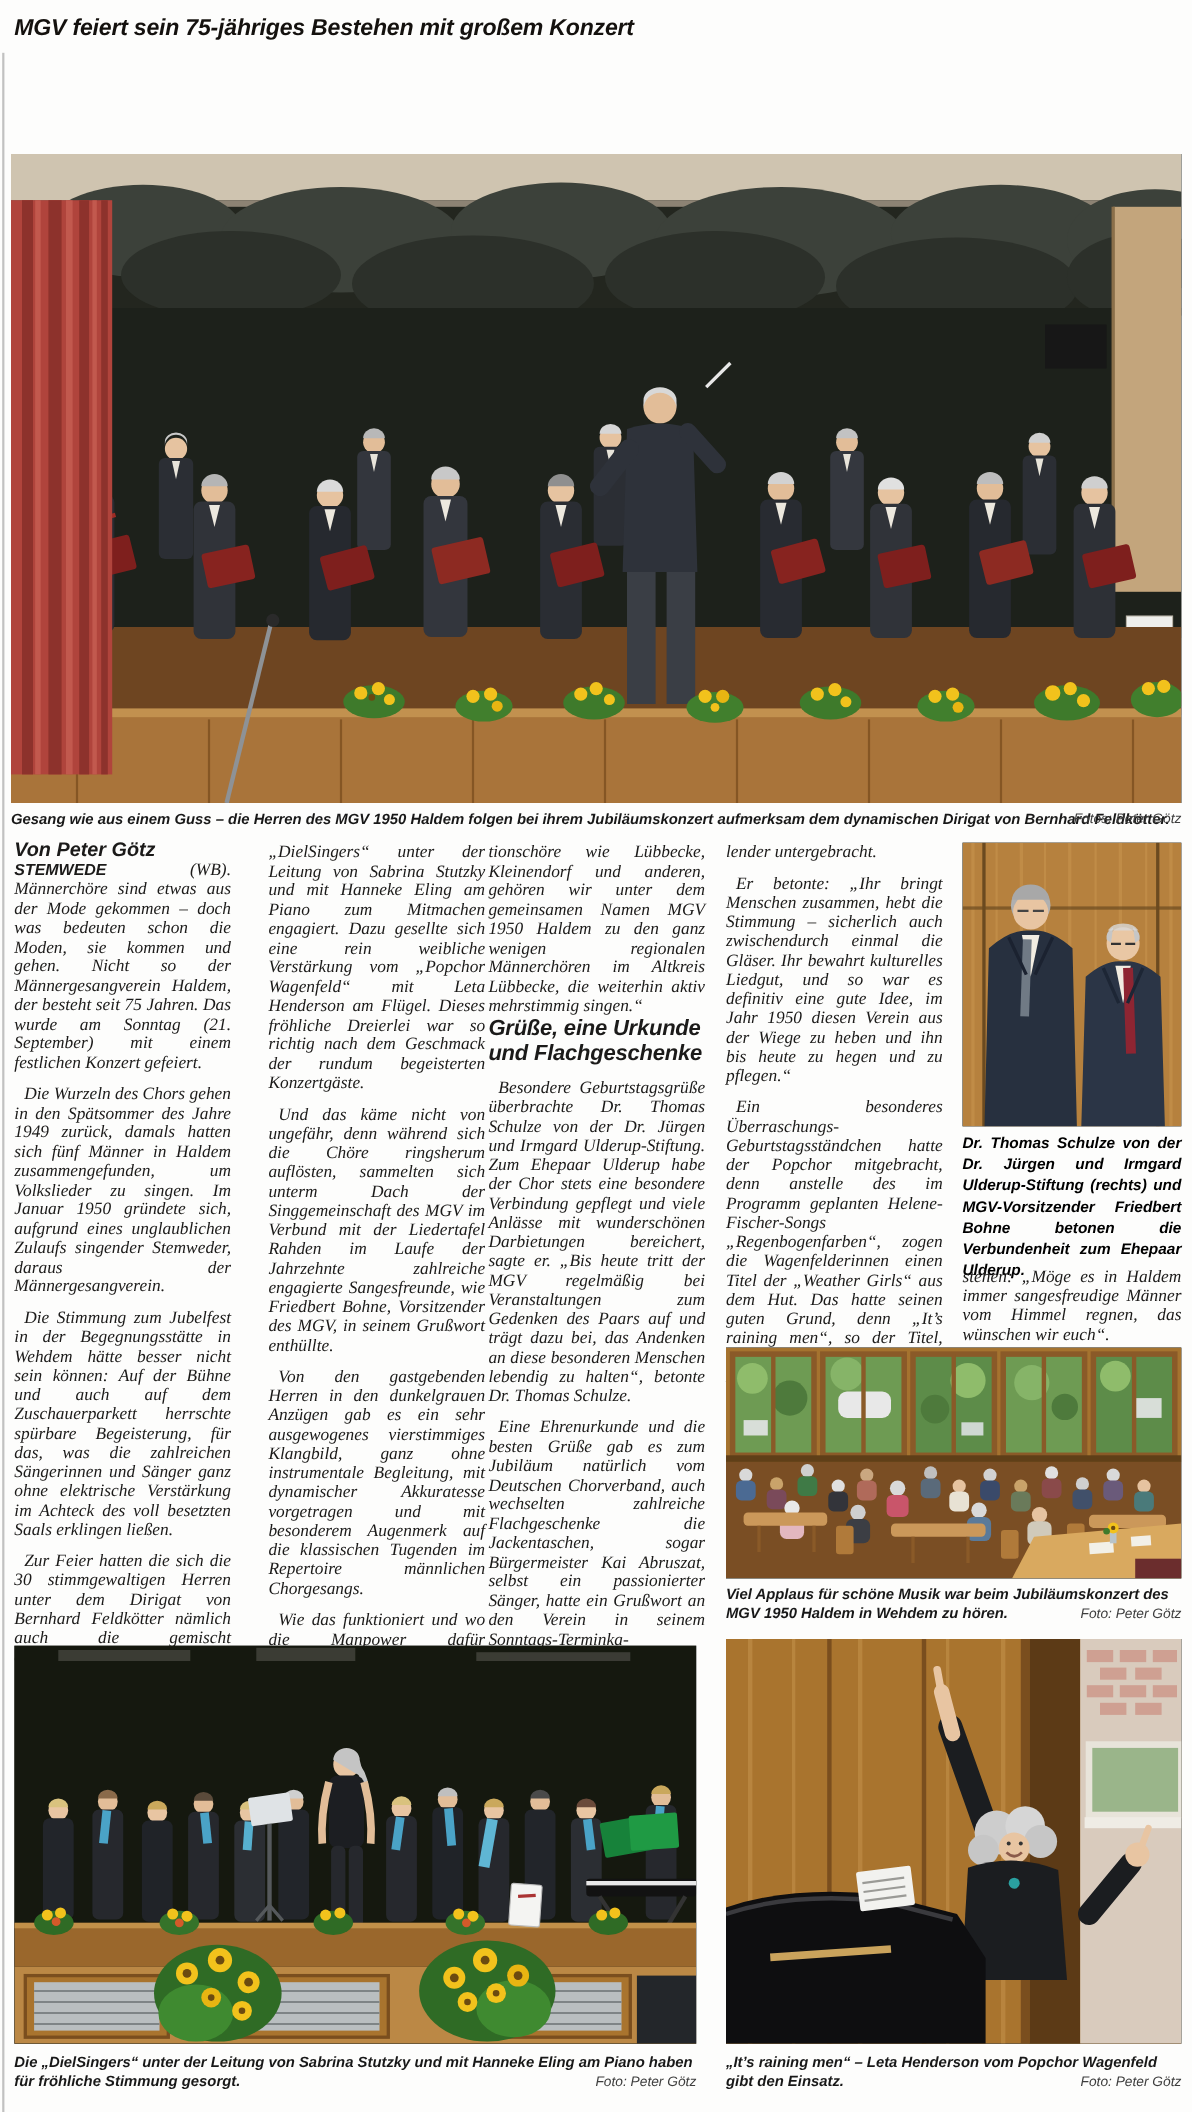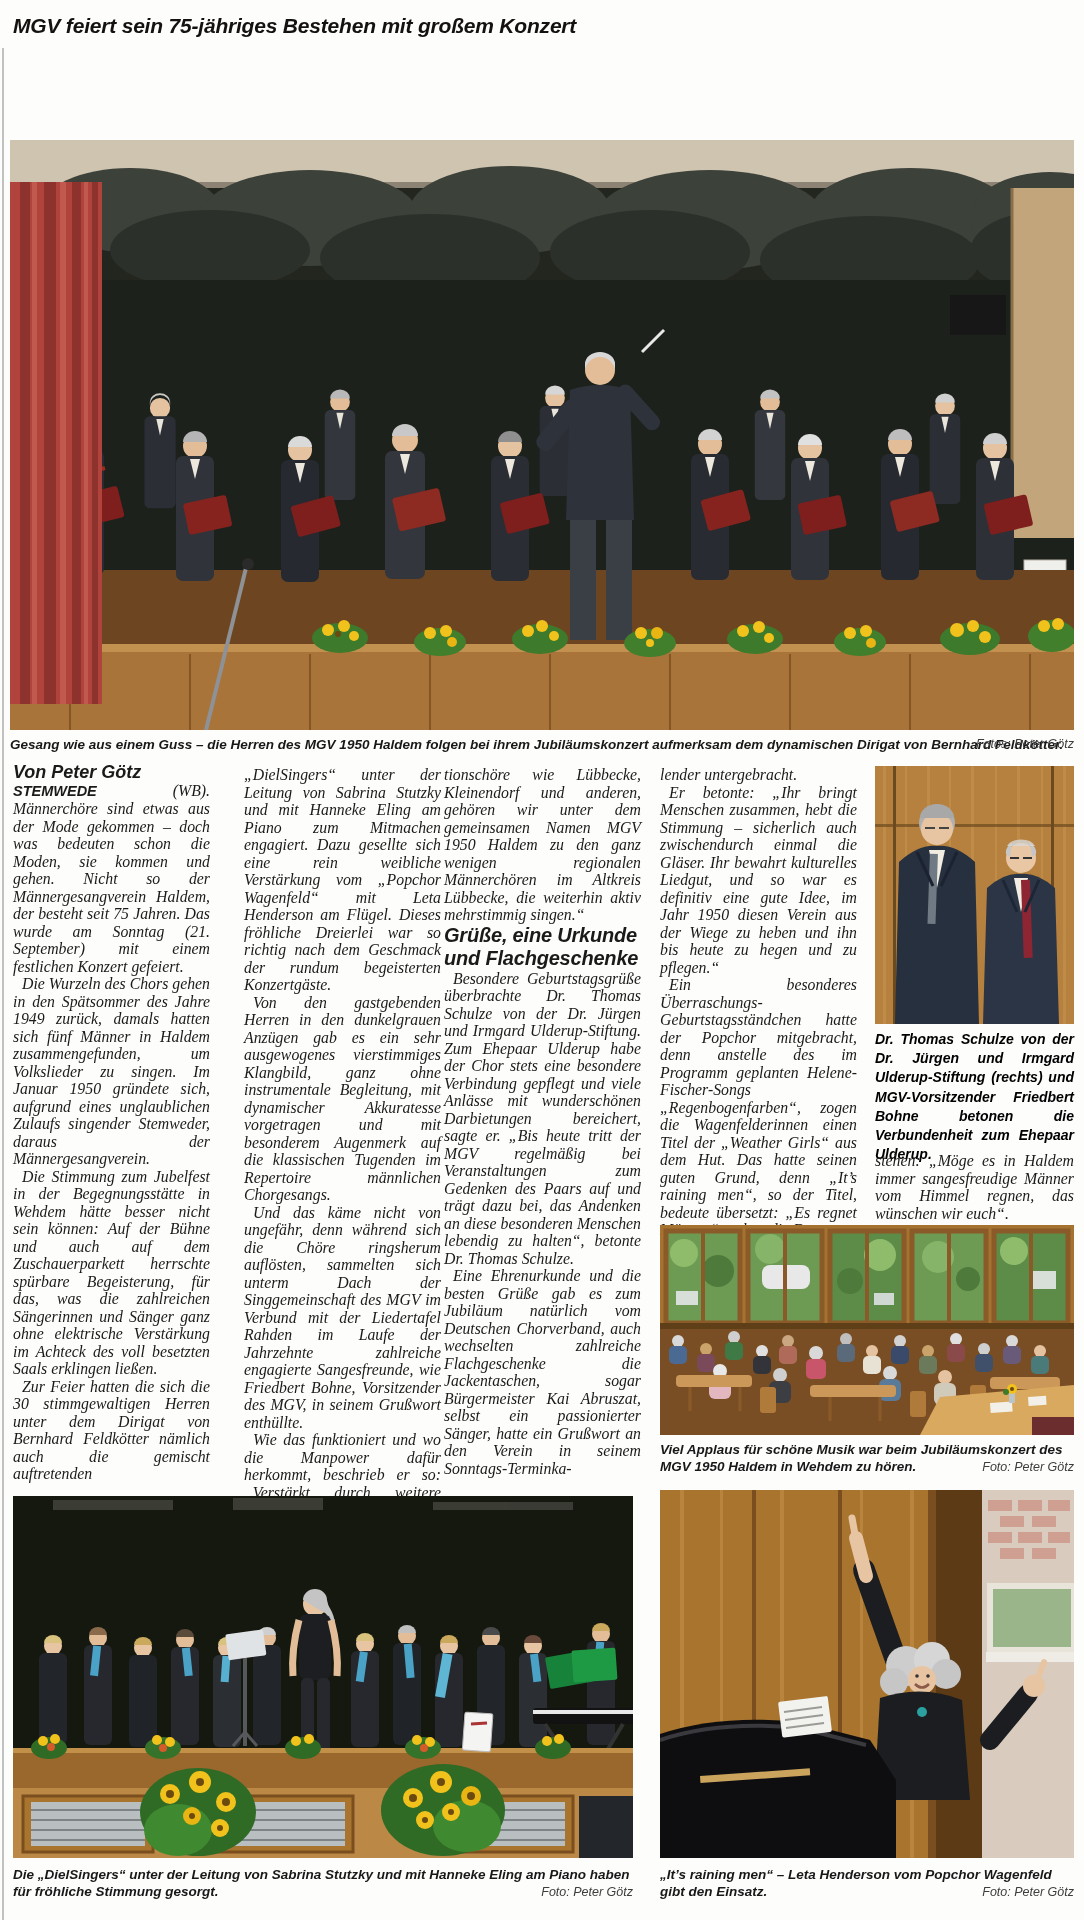--- a/index.html
+++ b/index.html
@@ -15,21 +15,21 @@
   .photo svg{display:block;width:100%;height:100%;}
 
   .cap{position:absolute;font-size:13.5px;line-height:17px;font-weight:700;color:#181818;}
   .cap .credit{position:absolute;right:0;bottom:1px;font-weight:400;font-size:12.5px;color:#3d3d3d;}
   .cap-main{display:block;}
   .cap-main .credit{bottom:0;}
 
   .bodycol{position:absolute;width:197px;font-family:"Liberation Serif","DejaVu Serif",serif;
            font-size:15.8px;line-height:17.5px;text-align:justify;color:#1b1a19;}
   .bodycol p{margin:0;}
-  .bodycol p.ind{text-indent:9px;}
+  .bodycol p.ind{text-indent:9px;margin-top:11px;}
   .byline{font-family:"Liberation Sans",sans-serif;font-weight:700;font-size:18px;
           margin:0 0 21px;text-align:left;}
   .lead-loc{font-family:"Liberation Sans",sans-serif;font-weight:700;font-size:14.5px;}
   .subhead{font-family:"Liberation Sans",sans-serif;font-weight:700;font-size:20px;line-height:23px;
            margin:13px 0 8px;text-align:left;letter-spacing:-.2px;}
   .pcap{position:absolute;width:199px;font-size:14px;line-height:19.2px;font-weight:700;
         text-align:justify;color:#000000;}
 </style>
 </head>
 <body>
@@ -272,22 +272,22 @@
   <div class="bodycol" style="left:13px;top:764px;">
     <p class="byline">Von Peter Götz</p>
     <p><span class="lead-loc">STEMWEDE</span><span> (WB). Männerchöre sind etwas aus der Mode gekommen – doch was bedeuten schon die Moden, sie kommen und gehen. Nicht so der Männergesangverein Haldem, der besteht seit 75 Jahren. Das wurde am Sonntag (21. September) mit einem festlichen Konzert gefeiert.</span></p>
     <p class="ind">Die Wurzeln des Chors gehen in den Spätsommer des Jahre 1949 zurück, damals hatten sich fünf Männer in Haldem zusammengefunden, um Volkslieder zu singen. Im Januar 1950 gründete sich, aufgrund eines unglaublichen Zulaufs singender Stemweder, daraus der Männergesangverein.</p>
     <p class="ind">Die Stimmung zum Jubelfest in der Begegnungsstätte in Wehdem hätte besser nicht sein können: Auf der Bühne und auch auf dem Zuschauerparkett herrschte spürbare Begeisterung, für das, was die zahlreichen Sängerinnen und Sänger ganz ohne elektrische Verstärkung im Achteck des voll besetzten Saals erklingen ließen.</p>
     <p class="ind">Zur Feier hatten die sich die 30 stimmgewaltigen Herren unter dem Dirigat von Bernhard Feldkötter nämlich auch die gemischt auftretenden</p>
   </div>
 
   <div class="bodycol" style="left:244px;top:766px;">
     <p>„DielSingers“ unter der Leitung von Sabrina Stutzky und mit Hanneke Eling am Piano zum Mitmachen engagiert. Dazu gesellte sich eine rein weibliche Verstärkung vom „Popchor Wagenfeld“ mit Leta Henderson am Flügel. Dieses fröhliche Dreierlei war so richtig nach dem Geschmack der rundum begeisterten Konzertgäste.</p>
+    <p class="ind">Und das käme nicht von ungefähr, denn während sich die Chöre ringsherum auflösten, sammelten sich unterm Dach der Singgemeinschaft des MGV im Verbund mit der Liedertafel Rahden im Laufe der Jahrzehnte zahlreiche engagierte Sangesfreunde, wie Friedbert Bohne, Vorsitzender des MGV, in seinem Grußwort enthüllte.</p>
     <p class="ind">Von den gastgebenden Herren in den dunkelgrauen Anzügen gab es ein sehr ausgewogenes vierstimmiges Klangbild, ganz ohne instrumentale Begleitung, mit dynamischer Akkuratesse vorgetragen und mit besonderem Augenmerk auf die klassischen Tugenden im Repertoire männlichen Chorgesangs.</p>
-    <p class="ind">Und das käme nicht von ungefähr, denn während sich die Chöre ringsherum auflösten, sammelten sich unterm Dach der Singgemeinschaft des MGV im Verbund mit der Liedertafel Rahden im Laufe der Jahrzehnte zahlreiche engagierte Sangesfreunde, wie Friedbert Bohne, Vorsitzender des MGV, in seinem Grußwort enthüllte.</p>
     <p class="ind">Wie das funktioniert und wo die Manpower dafür herkommt, beschrieb er so: „Verstärkt durch weitere erfahrene Sänger ehemaliger Tradi-</p>
   </div>
 
   <div class="bodycol" style="left:444px;top:766px;">
     <p>tionschöre wie Lübbecke, Kleinendorf und anderen, gehören wir unter dem gemeinsamen Namen MGV 1950 Haldem zu den ganz wenigen regionalen Männerchören im Altkreis Lübbecke, die weiterhin aktiv mehrstimmig singen.“</p>
     <p class="subhead">Grüße, eine Urkunde und Flachgeschenke</p>
     <p class="ind">Besondere Geburtstagsgrüße überbrachte Dr. Thomas Schulze von der Dr. Jürgen und Irmgard Ulderup-Stiftung. Zum Ehepaar Ulderup habe der Chor stets eine besondere Verbindung gepflegt und viele Anlässe mit wunderschönen Darbietungen bereichert, sagte er. „Bis heute tritt der MGV regelmäßig bei Veranstaltungen zum Gedenken des Paars auf und trägt dazu bei, das Andenken an diese besonderen Menschen lebendig zu halten“, betonte Dr. Thomas Schulze.</p>
     <p class="ind">Eine Ehrenurkunde und die besten Grüße gab es zum Jubiläum natürlich vom Deutschen Chorverband, auch wechselten zahlreiche Flachgeschenke die Jackentaschen, sogar Bürgermeister Kai Abruszat, selbst ein passionierter Sänger, hatte ein Grußwort an den Verein in seinem Sonntags-Terminka-</p>
   </div>
 

